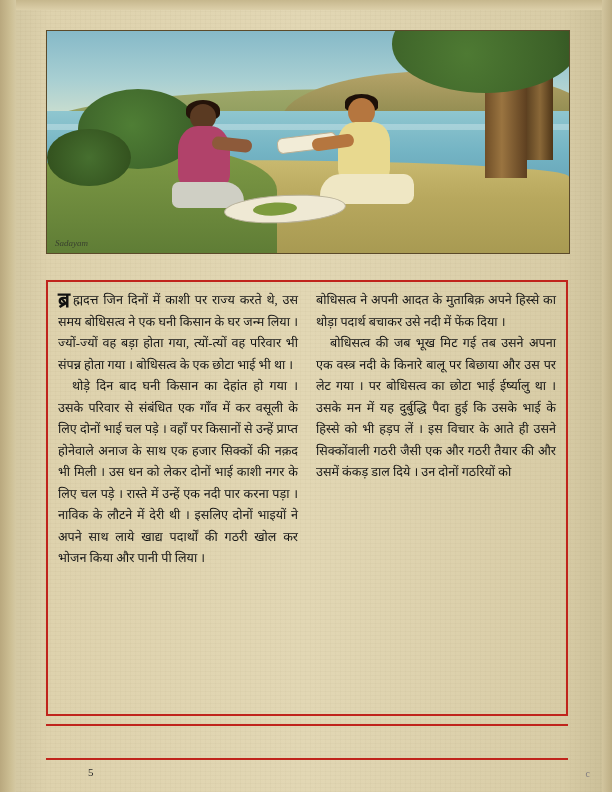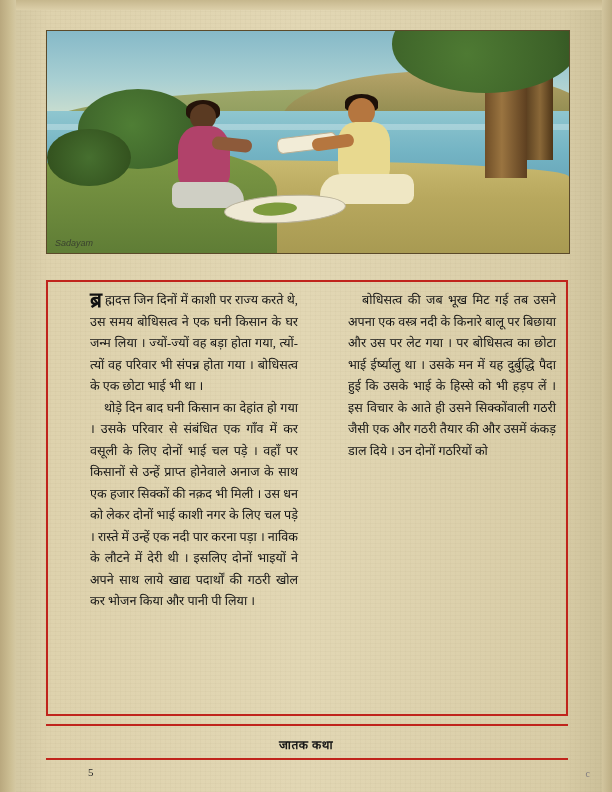--- a/index.html
+++ b/index.html
@@ -171,21 +171,21 @@
     position:absolute; left:28px; top:6px; width:44px; height:13px;
     background:#7d9b3c; border-radius:50%;
   }
   .bundle {
     position:absolute; left:44%; top:47%; width:58px; height:14px;
     background:#f2ecd7; border-radius:6px; transform: rotate(-7deg);
     border:1px solid #bbb095;
   }
   .signature {
     position:absolute; left:8px; bottom:5px;
-    font-family:Liberation Sans, sans-serif;
+    font-family:Liberation Serif, serif;
     font-style:italic; font-size:9px; color:#2b2b2b;
     opacity:0.75;
   }
 
   
   .title-band {
     position: absolute;
     right: 46px;
     top: 196px;
     height: 47px;
@@ -218,21 +218,20 @@
     box-sizing: border-box;
   }
   .cols {
     display: flex;
     gap: 18px;
     height: 100%;
   }
   .col {
     flex: 1;
     position: relative;
-    margin-left: 32px;
   }
   .col p {
     margin: 0 0 0 0;
     font-family: "Liberation Serif", serif;
     font-size: 12.6px;
     line-height: 21.5px;
     color: #141414;
     text-align: justify;
     text-indent: 14px;
   }
@@ -342,23 +341,23 @@
   </div>
 
 
   <div class="text-frame">
     <div class="cols">
       <div class="col">
         <p class="first"><span class="dropcap">ब्र</span><span>ह्मदत्त जिन दिनों में काशी पर राज्य करते थे, उस समय बोधिसत्व ने एक घनी किसान के घर जन्म लिया । ज्यों-ज्यों वह बड़ा होता गया, त्यों-त्यों वह परिवार भी संपन्न होता गया । बोधिसत्व के एक छोटा भाई भी था ।</span></p>
         <p>थोड़े दिन बाद घनी किसान का देहांत हो गया । उसके परिवार से संबंधित एक गाँव में कर वसूली के लिए दोनों भाई चल पड़े । वहाँ पर किसानों से उन्हें प्राप्त होनेवाले अनाज के साथ एक हजार सिक्कों की नक़द भी मिली । उस धन को लेकर दोनों भाई काशी नगर के लिए चल पड़े । रास्ते में उन्हें एक नदी पार करना पड़ा । नाविक के लौटने में देरी थी । इसलिए दोनों भाइयों ने अपने साथ लाये खाद्य पदार्थों की गठरी खोल कर भोजन किया और पानी पी लिया ।</p>
       </div>
       <div class="col">
+        <p class="first">बोधिसत्व ने अपनी आदत के मुताबिक़ अपने हिस्से का थोड़ा पदार्थ बचाकर उसे नदी में फेंक दिया ।</p>
         <p>बोधिसत्व की जब भूख मिट गई तब उसने अपना एक वस्त्र नदी के किनारे बालू पर बिछाया और उस पर लेट गया । पर बोधिसत्व का छोटा भाई ईर्ष्यालु था । उसके मन में यह दुर्बुद्धि पैदा हुई कि उसके भाई के हिस्से को भी हड़प लें । इस विचार के आते ही उसने सिक्कोंवाली गठरी जैसी एक और गठरी तैयार की और उसमें कंकड़ डाल दिये । उन दोनों गठरियों को</p>
       </div>
     </div>
   </div>
 
   <div class="footer-rule-top"></div>
-  <div class="footer-label">जातक कथा</div>
   <div class="footer-rule-bottom"></div>
   <div class="page-number">5</div>
   <div class="corner-mark">c</div>
 </div>
 
 </body></html>

